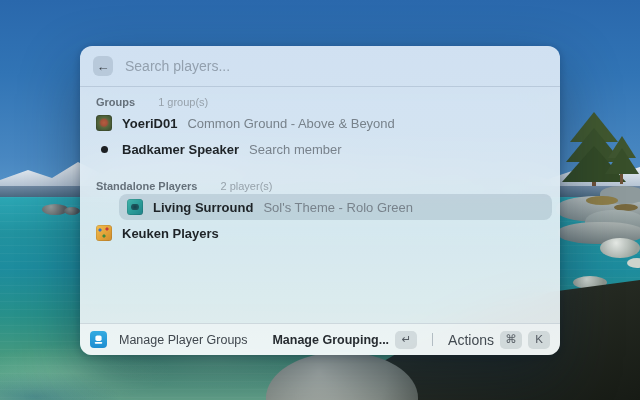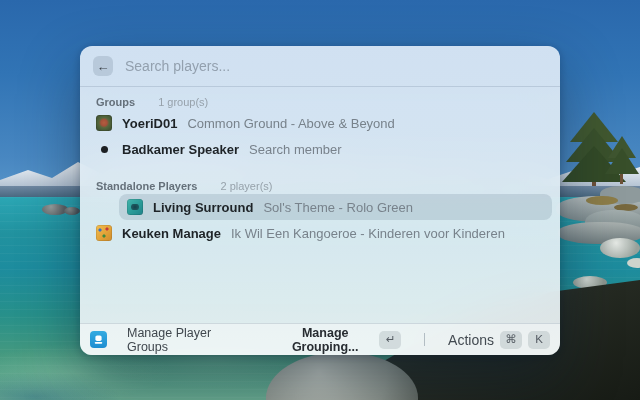--- a/index.html
+++ b/index.html
@@ -85,21 +85,21 @@
   .art-living::after{content:"";position:absolute;left:4px;top:5px;width:8px;height:6px;border-radius:2px;
         background:radial-gradient(circle at 50% 50%,#16424c 0%,#1d5a60 70%,transparent 100%);}
   .art-keuken{background:linear-gradient(135deg,#f2bd4e 0%,#e2a238 55%,#cf8c2c 100%);position:relative;}
   .art-keuken::after{content:"";position:absolute;inset:0;border-radius:3.5px;
         background:radial-gradient(3px 3px at 4px 5px,#3a6fc4 0 45%,transparent 60%),
                    radial-gradient(3px 3px at 11px 4px,#c43a3a 0 45%,transparent 60%),
                    radial-gradient(3px 3px at 8px 11px,#3f8a3f 0 45%,transparent 60%);}
   .dotwrap{width:16px;height:16px;display:flex;align-items:center;justify-content:center;flex:0 0 auto;}
   .dot{width:7px;height:7px;border-radius:50%;background:#1d2023;}
   .footer{position:absolute;left:0;right:0;bottom:0;height:31px;display:flex;align-items:center;
-        padding:0 10px;gap:20px;border-top:1px solid rgba(100,120,140,0.22);
+        padding:0 10px;gap:12px;border-top:1px solid rgba(100,120,140,0.22);
         background:rgba(246,249,250,0.55);}
   .appicon{width:17px;height:17px;border-radius:4px;flex:0 0 auto;
         background:linear-gradient(180deg,#35abe1,#1d8dd1);display:flex;align-items:center;justify-content:center;}
   .applabel{font-size:12.5px;color:#40474e;}
   .spacer{flex:1;}
   .primary-btn,.actions-btn{display:flex;align-items:center;gap:6px;background:transparent;border:none;
         font-family:inherit;cursor:pointer;padding:0;}
   .primary-label{font-size:12.5px;font-weight:bold;color:#272c31;}
   .actions-label{font-size:14px;color:#434a51;}
   .keycap{min-width:12px;height:18px;padding:0 5px;border-radius:5px;background:rgba(105,120,132,0.20);
@@ -177,22 +177,21 @@
       </div>
 
       <div class="row selected">
         <span class="art art-living"></span>
         <span class="row-name">Living Surround</span>
         <span class="row-sub">Sol's Theme - Rolo Green</span>
       </div>
 
       <div class="row">
         <span class="art art-keuken"></span>
-        <span class="row-name">Keuken Manage</span>
-        <span class="row-sub">Ik Wil Een Kangoeroe - Kinderen voor Kinderen</span>
+        <span class="row-name">Keuken Players</span>
       </div>
 
     </div>
 
     <div class="footer">
       <span class="appicon">
         <svg width="11" height="11" viewBox="0 0 16 16">
           <rect x="3.5" y="2" width="9" height="8" rx="2.5" fill="#ffffff"></rect>
           <rect x="2.5" y="11.5" width="11" height="2.5" rx="1.25" fill="#ffffff"></rect>
         </svg>

